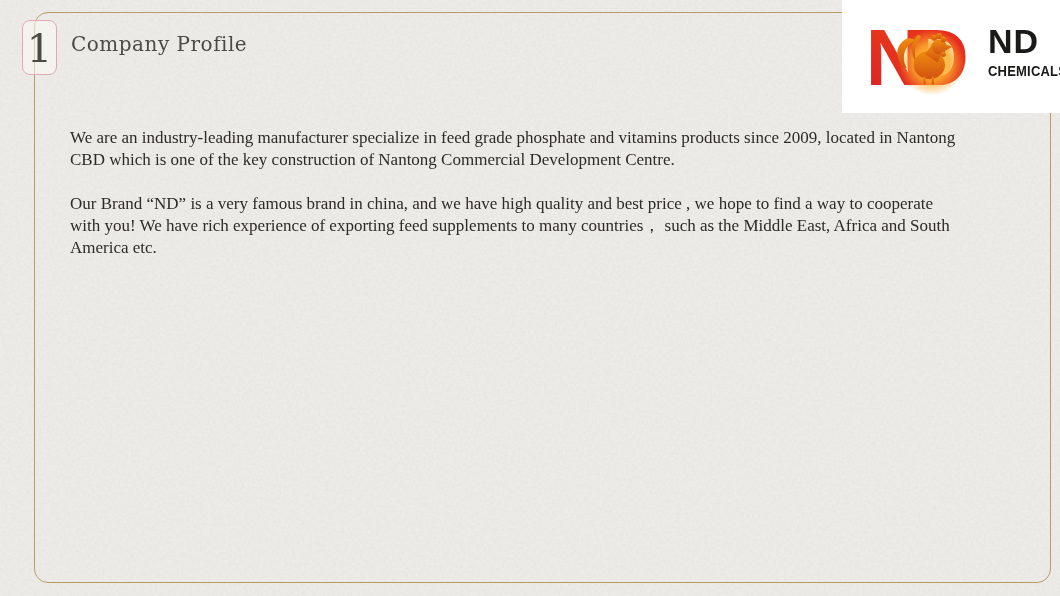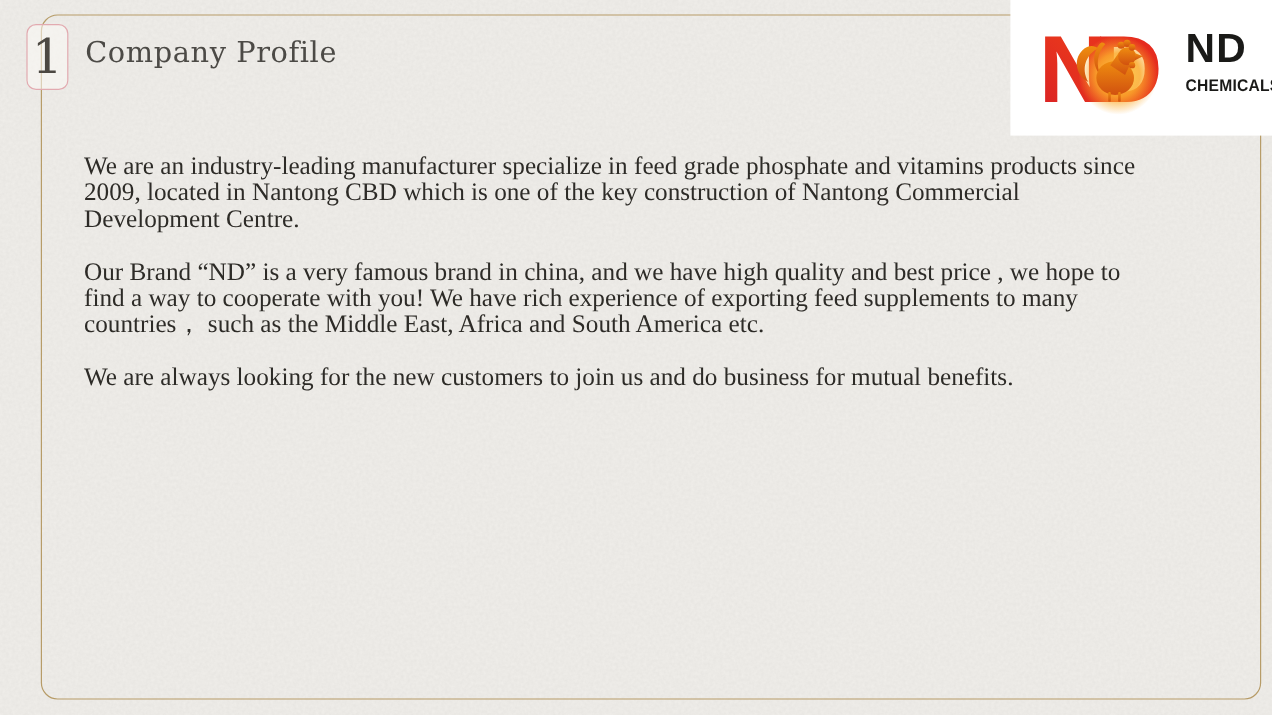--- a/index.html
+++ b/index.html
@@ -8,32 +8,32 @@
   .texture{position:absolute;left:0;top:0;width:100%;height:100%;z-index:0;pointer-events:none;}
   .frame{position:absolute;left:34px;top:12px;width:1015px;height:569px;border:1px solid #b79c68;border-radius:14px;z-index:1;}
   .number-box{
     position:absolute;left:22px;top:20px;width:33px;height:53px;
     border:1.5px solid #e2aab0;border-radius:8px;background:rgba(252,250,246,0.55);
     z-index:2;display:flex;align-items:center;justify-content:center;
   }
   .number-box span{font-family:"DejaVu Serif",serif;font-size:40px;color:#4c4842;line-height:1;}
   .title{
     position:absolute;left:71px;top:24px;margin:0;z-index:2;
-    font-family:"DejaVu Serif",serif;font-weight:400;font-size:24px;line-height:40px;
+    font-family:"DejaVu Serif",serif;font-weight:400;font-size:20px;line-height:40px;
     color:#4c4a46;letter-spacing:0.5px;
   }
   .logo-box{position:absolute;right:0;top:0;width:218px;height:113px;background:#ffffff;z-index:3;}
   .logo-mark{position:absolute;left:22px;top:14px;width:124px;height:88px;}
   .logo-text{position:absolute;left:146px;top:24px;font-family:"Liberation Sans",sans-serif;color:#1a1a18;}
   .logo-nd{font-size:34px;font-weight:bold;line-height:1;letter-spacing:1px;}
   .logo-chem{font-size:14px;font-weight:bold;letter-spacing:0.2px;margin-top:5px;transform:scaleX(0.93);transform-origin:left center;white-space:nowrap;}
   .content{position:absolute;left:70px;top:127px;width:897px;z-index:2;}
   .content p{
     margin:0 0 22px 0;
-    font-family:"Liberation Serif",serif;font-size:21px;line-height:22px;color:#2d2b27;
+    font-family:"Liberation Serif",serif;font-size:17px;line-height:22px;color:#2d2b27;
   }
 </style>
 </head>
 <body>
 
 <div class="slide">
 
   <svg class="texture" width="1060" height="596" xmlns="http://www.w3.org/2000/svg">
     <filter id="paperNoise" x="0" y="0" width="100%" height="100%">
       <feTurbulence type="fractalNoise" baseFrequency="0.38" numOctaves="3" seed="11" result="n"></feTurbulence>
@@ -87,16 +87,15 @@
     </svg>
     <div class="logo-text">
       <div class="logo-nd">ND</div>
       <div class="logo-chem">CHEMICALS</div>
     </div>
   </div>
 
   <div class="content">
     <p>We are an industry-leading manufacturer specialize in feed grade phosphate and vitamins products since 2009, located in Nantong CBD which is one of the key construction of Nantong Commercial Development Centre.</p>
     <p>Our Brand “ND” is a very famous brand in china, and we have high quality and best price , we hope to find a way to cooperate with you! We have rich experience of exporting feed supplements to many countries， such as the Middle East, Africa and South America etc.</p>
-    <p>We are always looking for the new customers to join us and do business for mutual benefits.</p>
   </div>
 
 </div>
 
 </body></html>

